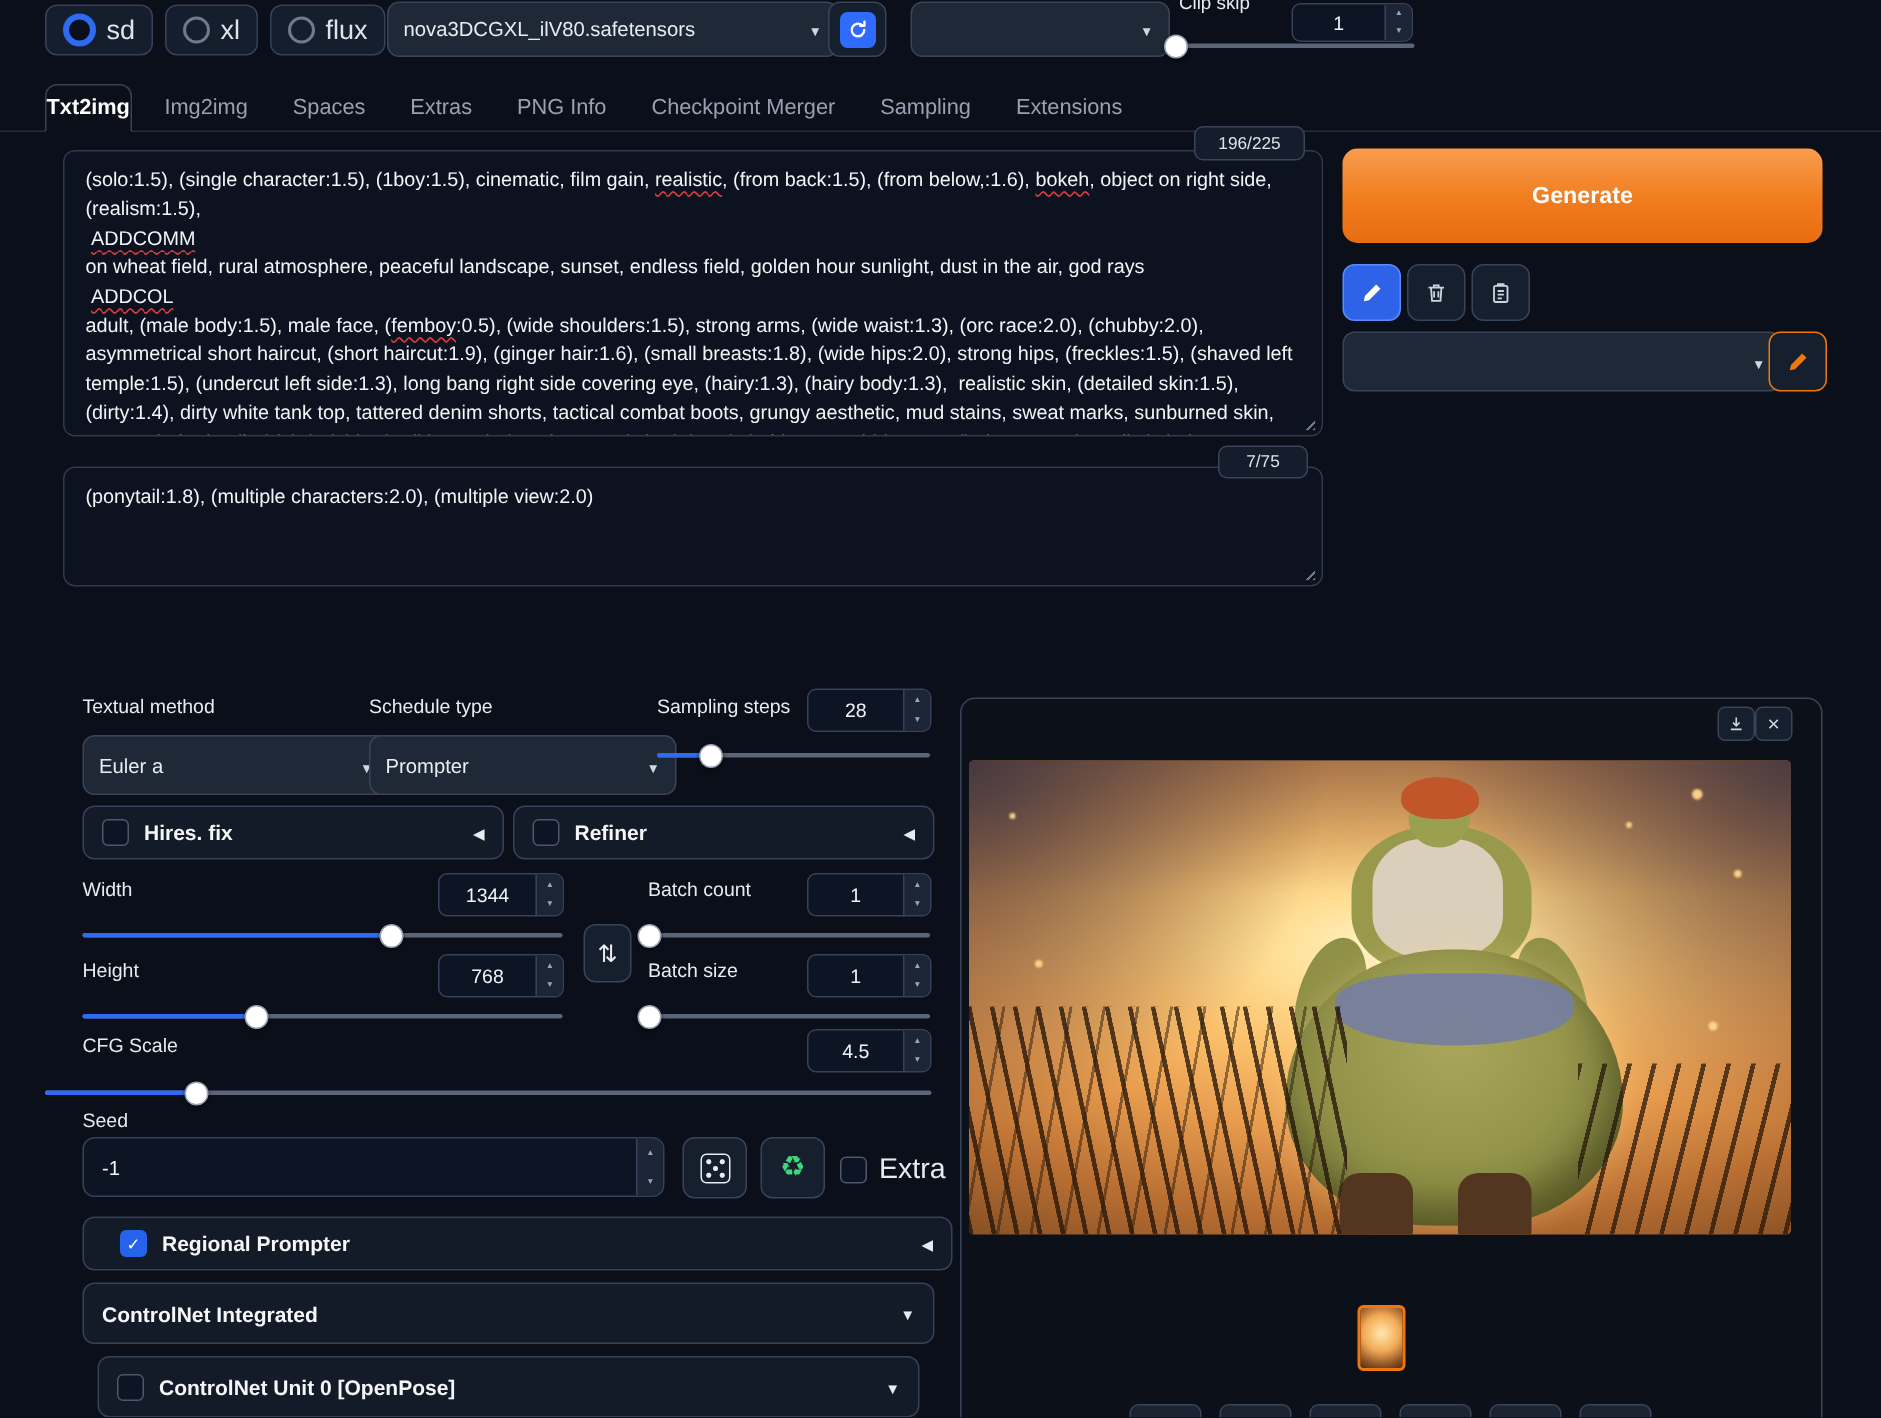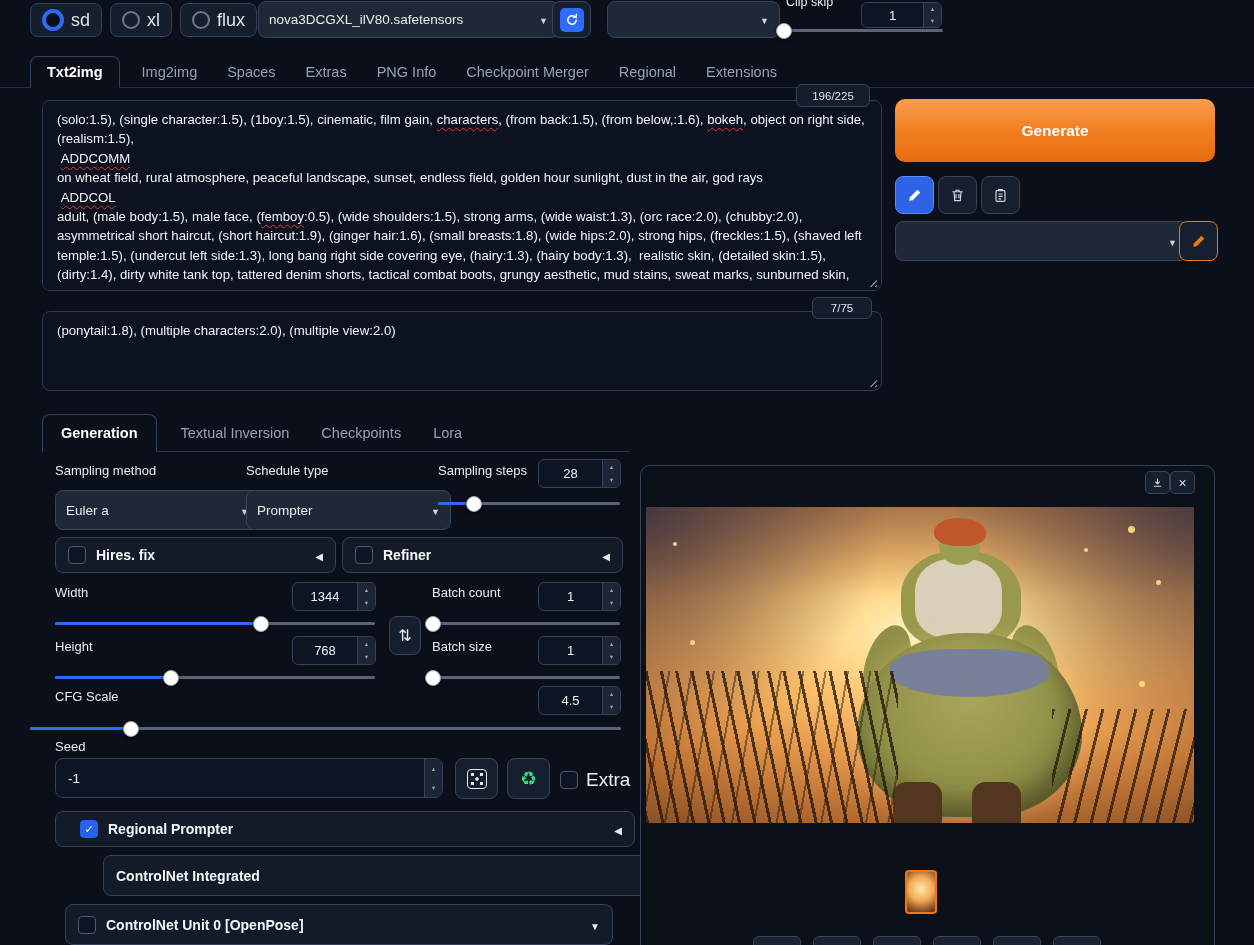--- a/index.html
+++ b/index.html
@@ -66,21 +66,21 @@
   .refsq{width:24px;height:24px;border-radius:5px;background:#2f6bff;display:flex;align-items:center;justify-content:center;}
   #vae-dd{left:607px;top:1px;width:151px;height:35px;}
   #clipskip-label{left:786px;top:-5px;font-size:12.5px;}
   #clipskip-num{left:861px;top:2px;width:79px;height:24px;}
   #clipskip-slider{left:783px;top:23px;width:160px;}
 
   
   #tabbar{position:absolute;left:0;right:0;top:54px;height:33px;border-bottom:1px solid #242e3d;
           padding-left:30px;display:flex;align-items:flex-end;gap:14px;}
   .tab{padding:7px 8px;font-size:14.5px;color:#98a1b3;cursor:pointer;white-space:nowrap;}
-  .tab.active{padding:7px 16px;border:1px solid #36415a;border-bottom:1px solid #0b0f19;border-radius:8px 8px 0 0;
+  .tab.active{padding:7px 0;border:1px solid #36415a;border-bottom:1px solid #0b0f19;border-radius:8px 8px 0 0;
               color:#fff;font-weight:700;background:#0b0f19;margin-bottom:-1px;}
 
   
   #prompt-counter{left:796px;top:84px;width:72px;height:21px;}
   #prompt-box{left:42px;top:100px;width:810px;height:171px;}
   #grip1{left:867px;top:277px;}
   #neg-counter{left:812px;top:297px;width:58px;height:20px;}
   #neg-box{left:42px;top:311px;width:810px;height:60px;}
   #grip2{left:867px;top:377px;}
 
@@ -132,21 +132,21 @@
     radial-gradient(circle at 25% 25%, #e8ebf0 1.4px, transparent 2px),
     radial-gradient(circle at 75% 25%, #e8ebf0 1.4px, transparent 2px),
     radial-gradient(circle at 50% 50%, #e8ebf0 1.4px, transparent 2px),
     radial-gradient(circle at 25% 75%, #e8ebf0 1.4px, transparent 2px),
     radial-gradient(circle at 75% 75%, #e8ebf0 1.4px, transparent 2px);}
   #btn-recycle{left:507px;top:758px;width:41px;height:39px;}
   .recy::after{content:"♻";font-size:19px;color:#3fd67d;}
   #extra-row{left:560px;top:769px;display:flex;align-items:center;gap:8px;}
   #extra-row .xlbl{font-size:19px;color:#e8ebf0;}
   #row-regional{left:55px;top:811px;width:542px;height:34px;padding-left:24px;}
-  #row-cn{left:55px;top:855px;width:542px;height:39px;margin-left:48px;}
+  #row-cn{left:55px;top:855px;width:542px;height:39px;}
   #row-cn0{left:65px;top:904px;width:522px;height:39px;justify-content:center;}
 
   
   #gallery{left:640px;top:465px;width:573px;height:500px;border:1px solid #3a4459;border-radius:10px;background:#0c1119;}
   #btn-dl{left:1145px;top:471px;width:23px;height:21px;border-radius:5px;}
   #btn-close{left:1170px;top:471px;width:23px;height:21px;border-radius:5px;}
   .xg::after{content:"×";font-size:14px;color:#cfd6e2;line-height:1;}
   #art{left:646px;top:507px;width:548px;height:316px;border-radius:3px;overflow:hidden;background:
      radial-gradient(ellipse 120% 95% at 52% 40%, #fff6cf 0%, #ffdf96 12%, #fbbf6a 26%, #e69a4d 42%, #b96f33 60%, #7d4a22 80%, #53301a 96%);}
   #art .corners{position:absolute;inset:0;background:
@@ -240,26 +240,26 @@
     <span class="handle"></span>
   </div>
 
   <div id="tabbar">
     <div class="tab active">Txt2img</div>
     <div class="tab">Img2img</div>
     <div class="tab">Spaces</div>
     <div class="tab">Extras</div>
     <div class="tab">PNG Info</div>
     <div class="tab">Checkpoint Merger</div>
-    <div class="tab">Regional</div>
+    <div class="tab">Sampling</div>
     <div class="tab">Extensions</div>
   </div>
 
   <div id="prompt-counter" class="badge">196/225</div>
-  <div id="prompt-box" class="textbox">(solo:1.5), (single character:1.5), (1boy:1.5), cinematic, film gain, <span class="sp">characters</span>, (from back:1.5), (from below,:1.6), <span class="sp">bokeh</span>, object on right side, (realism:1.5),
+  <div id="prompt-box" class="textbox">(solo:1.5), (single character:1.5), (1boy:1.5), cinematic, film gain, <span class="sp">realistic</span>, (from back:1.5), (from below,:1.6), <span class="sp">bokeh</span>, object on right side, (realism:1.5),
  <span class="sp">ADDCOMM</span>
 on wheat field, rural atmosphere, peaceful landscape, sunset, endless field, golden hour sunlight, dust in the air, god rays
  <span class="sp">ADDCOL</span>
 adult, (male body:1.5), male face, (<span class="sp">femboy</span>:0.5), (wide shoulders:1.5), strong arms, (wide waist:1.3), (orc race:2.0), (chubby:2.0), asymmetrical short haircut, (short haircut:1.9), (ginger hair:1.6), (small breasts:1.8), (wide hips:2.0), strong hips, (freckles:1.5), (shaved left temple:1.5), (undercut left side:1.3), long bang right side covering eye, (hairy:1.3), (hairy body:1.3),  realistic skin, (detailed skin:1.5),  (dirty:1.4), dirty white tank top, tattered denim shorts, tactical combat boots, grungy aesthetic, mud stains, sweat marks, sunburned skin, sweaty, belt, detailed fabric folds, (walking:1.5), (ass focus:1.5), both hands hold ass, grabbing ass, (hairy ass:1.5), realistic hair</div>
   <div id="grip1" class="grip"></div>
 
   <div id="neg-counter" class="badge">7/75</div>
   <div id="neg-box" class="textbox">(ponytail:1.8), (multiple characters:2.0), (multiple view:2.0)</div>
   <div id="grip2" class="grip"></div>
 
@@ -293,28 +293,22 @@
     <span class="caret"></span>
   </div>
   <div id="btn-edit-styles" class="sqbtn">
     <span>
       <svg viewBox="0 0 16 16" width="14" height="14">
           <path d="M10.8 1.9l3.3 3.3-8.7 8.7-4 .8.8-4z" fill="#f0770f"></path>
         </svg>
     </span>
   </div>
 
-  <div id="subtabbar">
-    <div class="subtab active">Generation</div>
-    <div class="subtab">Textual Inversion</div>
-    <div class="subtab">Checkpoints</div>
-    <div class="subtab">Lora</div>
-  </div>
-
-  <div id="lbl-sm" class="lbl">Sampling method</div>
+
+  <div id="lbl-sm" class="lbl">Textual method</div>
   <div id="lbl-st" class="lbl">Schedule type</div>
   <div id="lbl-ss" class="lbl">Sampling steps</div>
 
   <div id="num-steps" class="num">
     <span class="val">28</span>
     <span class="spin">
         <i class="su"></i>
         <i class="sdn"></i>
       </span>
   </div>

